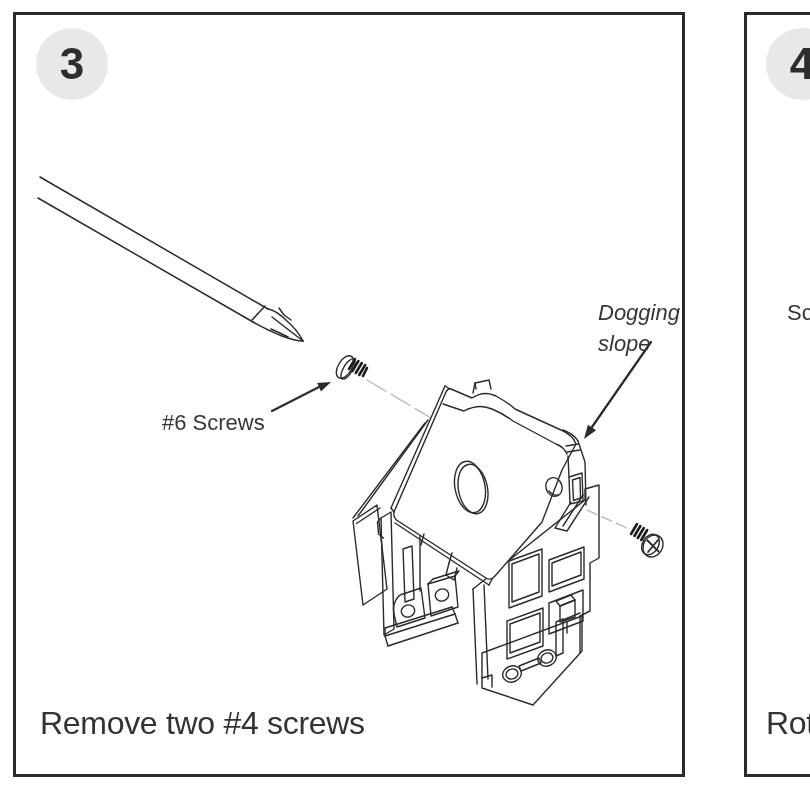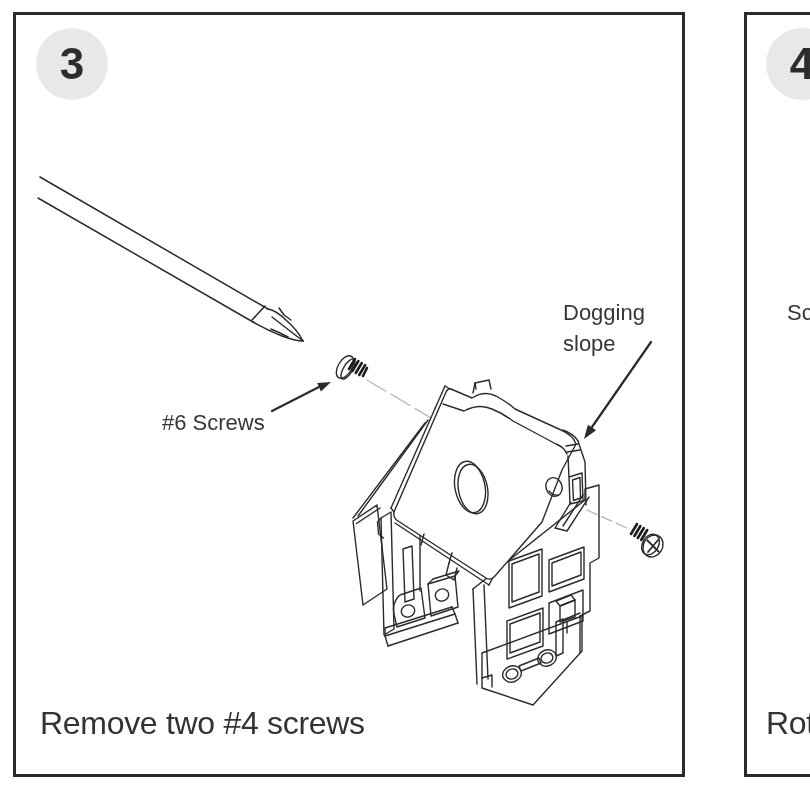--- a/index.html
+++ b/index.html
@@ -24,21 +24,21 @@
   #badge4{left:766px;top:28px;}
   .label{
     position:absolute;font-size:22px;line-height:31px;color:#363636;
     white-space:nowrap;
   }
   .caption{
     position:absolute;font-size:32px;line-height:38px;color:#333333;
     white-space:nowrap;letter-spacing:-0.3px;
   }
   #label-screws{left:162px;top:407px;}
-  #label-dogging{left:563px;top:297px;}
+  #label-dogging{left:598px;top:297px;font-style:italic;}
   #label-sc{left:787px;top:297px;}
   #caption3{left:40px;top:704px;}
   #caption4{left:766px;top:704px;}
   svg{position:absolute;left:0;top:0;}
 </style>
 </head>
 <body>
 
 <div class="panel" id="panel3"></div>
 

